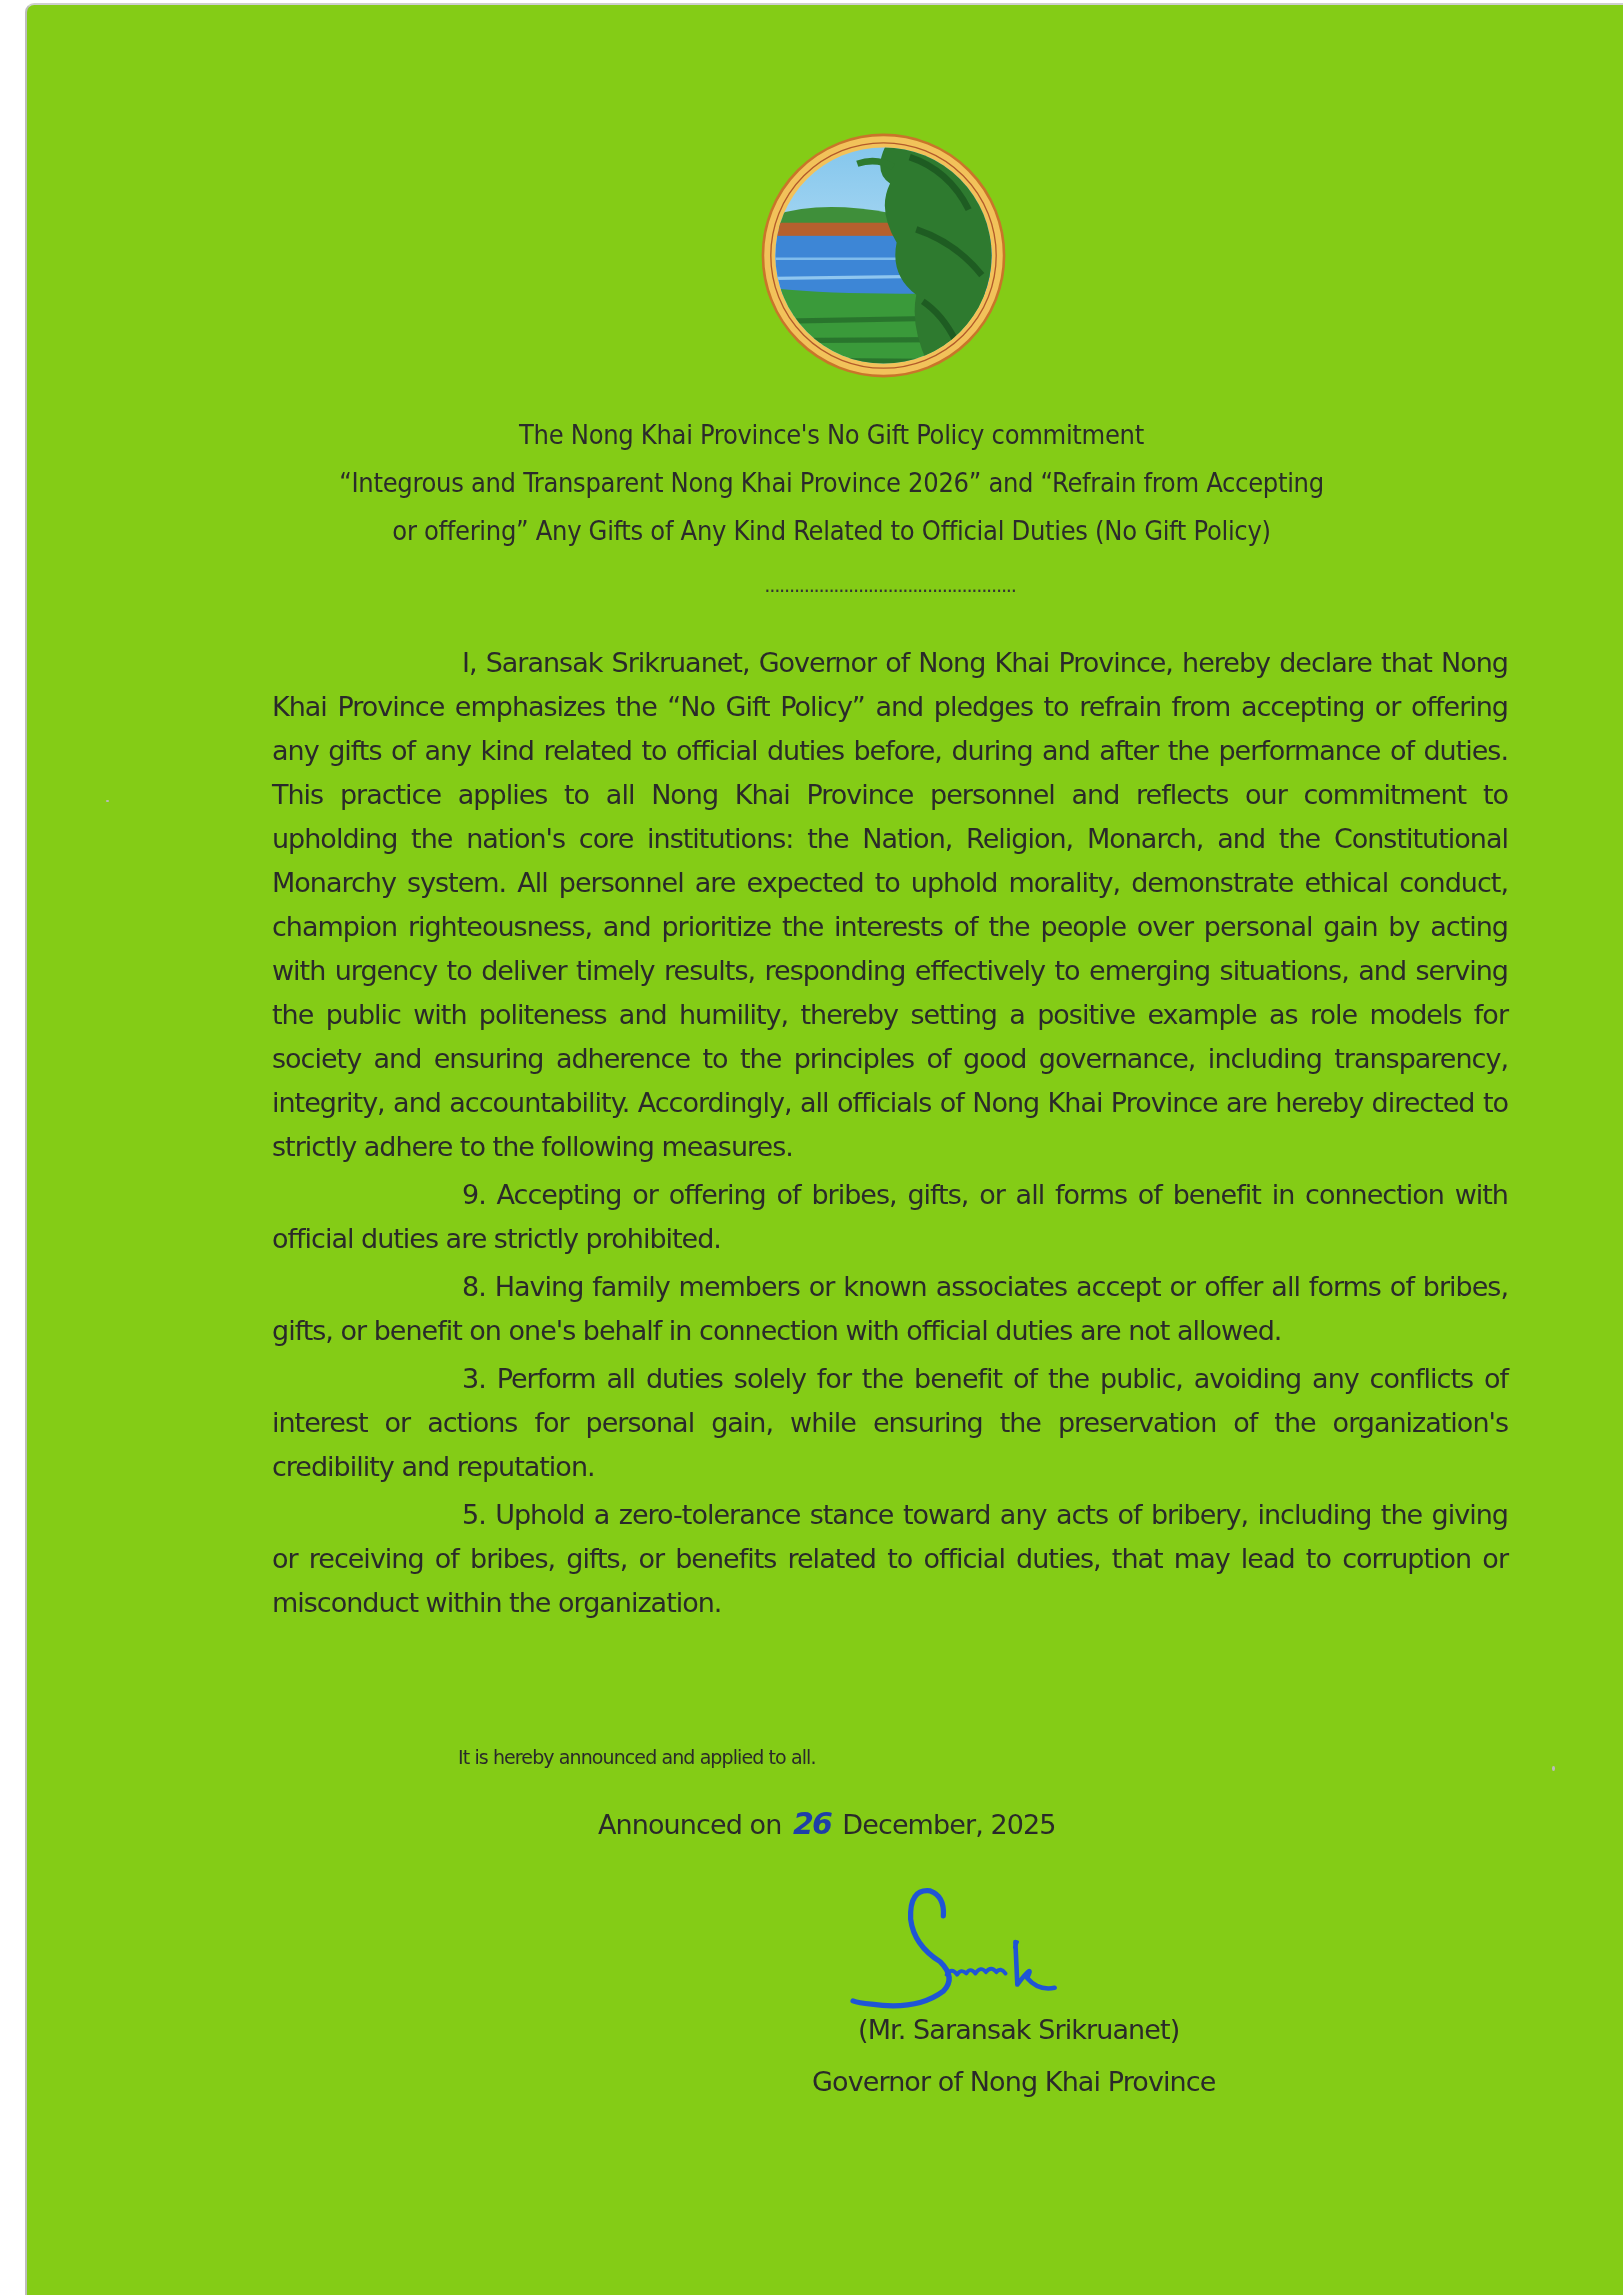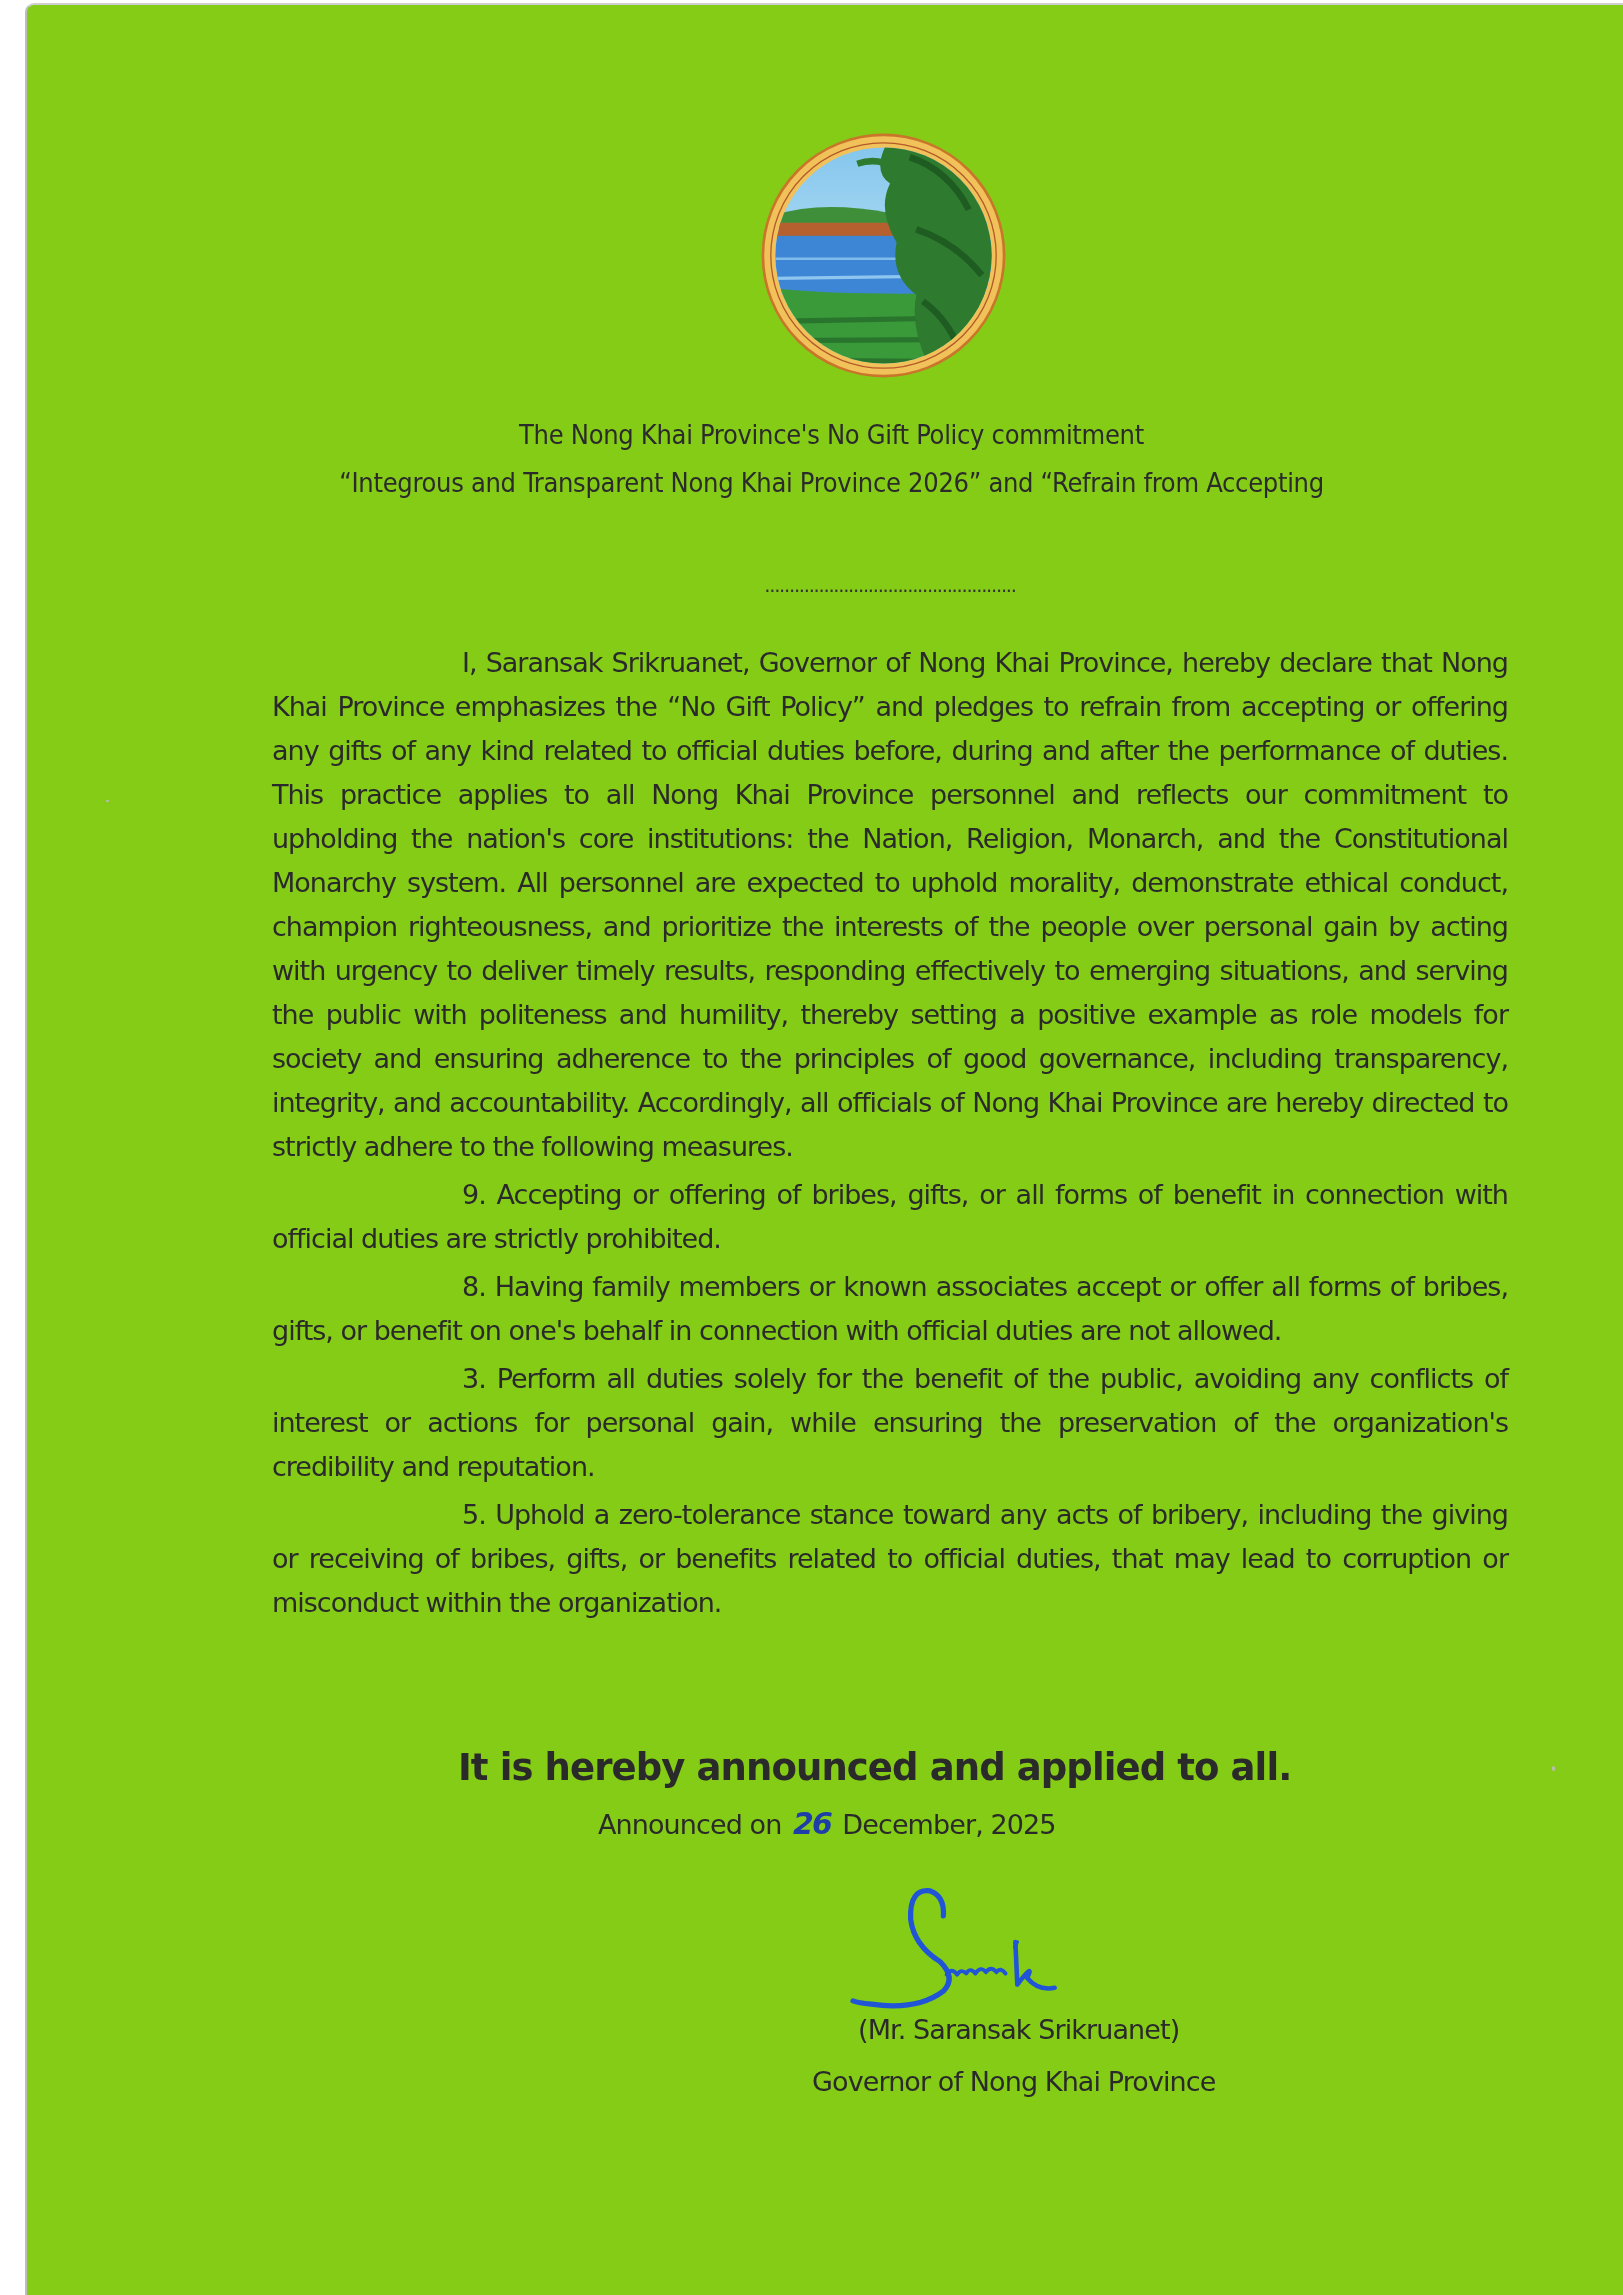--- a/index.html
+++ b/index.html
@@ -25,21 +25,21 @@
     font-size: 19.6px; letter-spacing: -1.3px; color: #333;
   }
   .body {
     position: absolute; left: 241px; width: 1244px; top: 632px;
     font-family: "DejaVu Sans", sans-serif; font-size: 27px; line-height: 44px;
     color: #2a2a2a; text-align: justify; letter-spacing: -1px;
   }
   .body p { margin: 4px; text-indent: 190px; }
   .closing {
     position: absolute; left: 431px; top: 1741px;
-    font-size: 37px; color: #2a2a2a; letter-spacing: -0.9px; font-weight: bold;
+    font-size: 19px; color: #2a2a2a; letter-spacing: -0.9px;
   }
   .announced {
     position: absolute; left: 571px; top: 1801px;
     font-size: 27px; color: #2a2a2a; letter-spacing: -0.9px;
   }
   .hand-day {
     color: #1f3fa8; font-weight: bold; font-size: 30px; font-style: italic;
     letter-spacing: -2px; padding: 0 3.9px;
   }
   .signature { position: absolute; left: 792px; top: 1865px; width: 288px; height: 144px; }
@@ -81,20 +81,21 @@
       <path d="M40 290 L320 285 M30 320 L330 318 M60 350 L300 352" stroke="#1f5e25" stroke-width="8" opacity=".6"></path>
       <path d="M200 10 Q260 0 330 40 Q380 110 360 200 Q350 280 320 330 L260 360 Q230 300 240 250 Q200 220 210 170 Q180 120 200 80 Q170 60 200 10 Z" fill="#2e7a2f"></path>
       <path d="M230 40 Q290 60 320 120 M240 150 Q300 170 340 220 M250 260 Q280 280 300 320" stroke="#18501c" stroke-width="10" fill="none" opacity=".7"></path>
       <path d="M150 50 Q180 40 205 55" stroke="#2e7a2f" stroke-width="10" fill="none"></path>
     </g>
   </svg>
 
   <div class="title">
     <div>The Nong Khai Province's No Gift Policy commitment</div>
     <div>“Integrous and Transparent Nong Khai Province 2026” and “Refrain from Accepting</div>
+    <div>or offering” Any Gifts of Any Kind Related to Official Duties (No Gift Policy)</div>
   </div>
 
   <div class="dots">...................................................</div>
 
   <div class="body">
     <p>I, Saransak Srikruanet, Governor of Nong Khai Province, hereby declare that Nong Khai Province emphasizes the “No Gift Policy” and pledges to refrain from accepting or offering any gifts of any kind related to official duties before, during and after the performance of duties. This practice applies to all Nong Khai Province personnel and reflects our commitment to upholding the nation's core institutions: the Nation, Religion, Monarch, and the Constitutional Monarchy system. All personnel are expected to uphold morality, demonstrate ethical conduct, champion righteousness, and prioritize the interests of the people over personal gain by acting with urgency to deliver timely results, responding effectively to emerging situations, and serving the public with politeness and humility, thereby setting a positive example as role models for society and ensuring adherence to the principles of good governance, including transparency, integrity, and accountability. Accordingly, all officials of Nong Khai Province are hereby directed to strictly adhere to the following measures.</p>
     <p>9. Accepting or offering of bribes, gifts, or all forms of benefit in connection with official duties are strictly prohibited.</p>
     <p>8. Having family members or known associates accept or offer all forms of bribes, gifts, or benefit on one's behalf in connection with official duties are not allowed.</p>
     <p>3. Perform all duties solely for the benefit of the public, avoiding any conflicts of interest or actions for personal gain, while ensuring the preservation of the organization's credibility and reputation.</p>
     <p>5. Uphold a zero-tolerance stance toward any acts of bribery, including the giving or receiving of bribes, gifts, or benefits related to official duties, that may lead to corruption or misconduct within the organization.</p>

